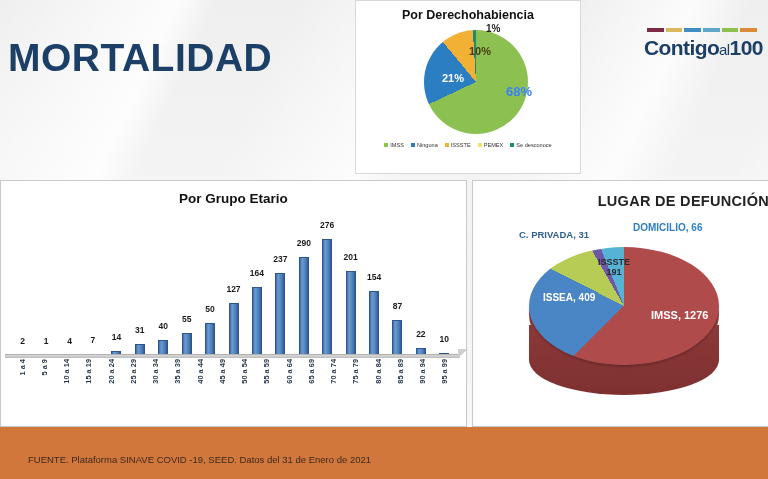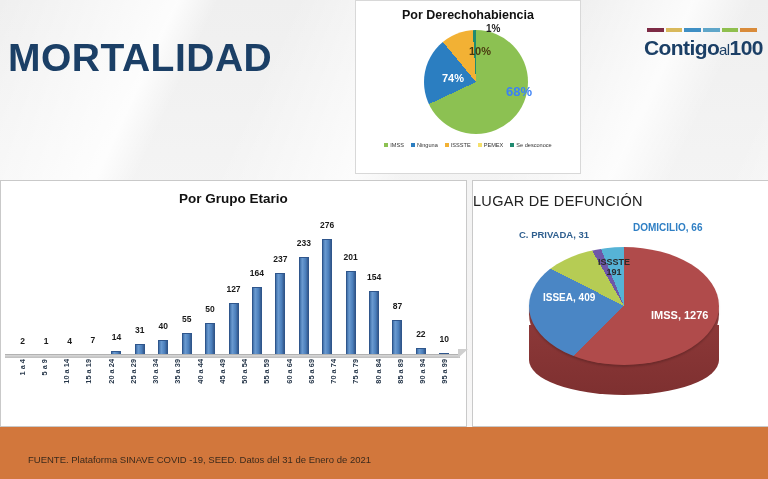--- a/index.html
+++ b/index.html
@@ -113,21 +113,21 @@
     writing-mode:vertical-rl;transform:rotate(180deg);
     font-size:7.4px;font-weight:bold;color:#27374a;white-space:nowrap;
   }
 
   
   #panel-pie2{
     position:absolute;left:472px;top:180px;width:296px;height:245px;
     background:#ffffff;border:1px solid #c9c9c9;
   }
   #panel-pie2 .ptitle{
-    text-align:left;margin-top:12px;font-size:14.5px;font-weight:normal;color:#222;
+    text-align:right;margin-top:12px;font-size:14.5px;font-weight:bold;color:#222;
     letter-spacing:.3px;
   }
   #pie2wrap{position:relative;width:296px;height:200px;}
   #pie2base{
     position:absolute;left:56px;top:46px;width:190px;height:118px;border-radius:50%;
     background:#8e3b3b;
   }
   #pie2side{
     position:absolute;left:56px;top:46px;width:190px;height:140px;border-radius:0 0 95px 95px/0 0 35px 35px;
     background:linear-gradient(180deg,#9a4040,#7e3030);
@@ -177,21 +177,21 @@
         <span style="background: rgb(217, 139, 58);"></span>
       </div>
     <div class="wordmark"><span>Contigo</span><span class="light">al</span><span>100</span></div>
   </div>
 
   <div id="panel-top">
     <div class="ptitle">Por Derechohabiencia</div>
     <div id="pie1wrap">
       <div id="pie1"></div>
       <div class="plabel" id="lbl68">68%</div>
-      <div class="plabel" id="lbl21">74%</div>
+      <div class="plabel" id="lbl21">21%</div>
       <div class="plabel" id="lbl10">10%</div>
       <div class="plabel" id="lbl1">1%</div>
     </div>
     <div id="legend1">
         <div class="item">
           <span class="sw" style="background: rgb(140, 193, 82);"></span>
           <span>IMSS</span>
         </div>
         <div class="item">
           <span class="sw" style="background: rgb(43, 126, 193);"></span>
@@ -258,21 +258,21 @@
           </div>
           <div class="bcol">
             <div class="bval">164</div>
             <div class="brect" style="height: 70px;"></div>
           </div>
           <div class="bcol">
             <div class="bval">237</div>
             <div class="brect" style="height: 84px;"></div>
           </div>
           <div class="bcol">
-            <div class="bval">233</div>
+            <div class="bval">290</div>
             <div class="brect" style="height: 100px;"></div>
           </div>
           <div class="bcol">
             <div class="bval">276</div>
             <div class="brect" style="height: 118px;"></div>
           </div>
           <div class="bcol">
             <div class="bval">201</div>
             <div class="brect" style="height: 86px;"></div>
           </div>

